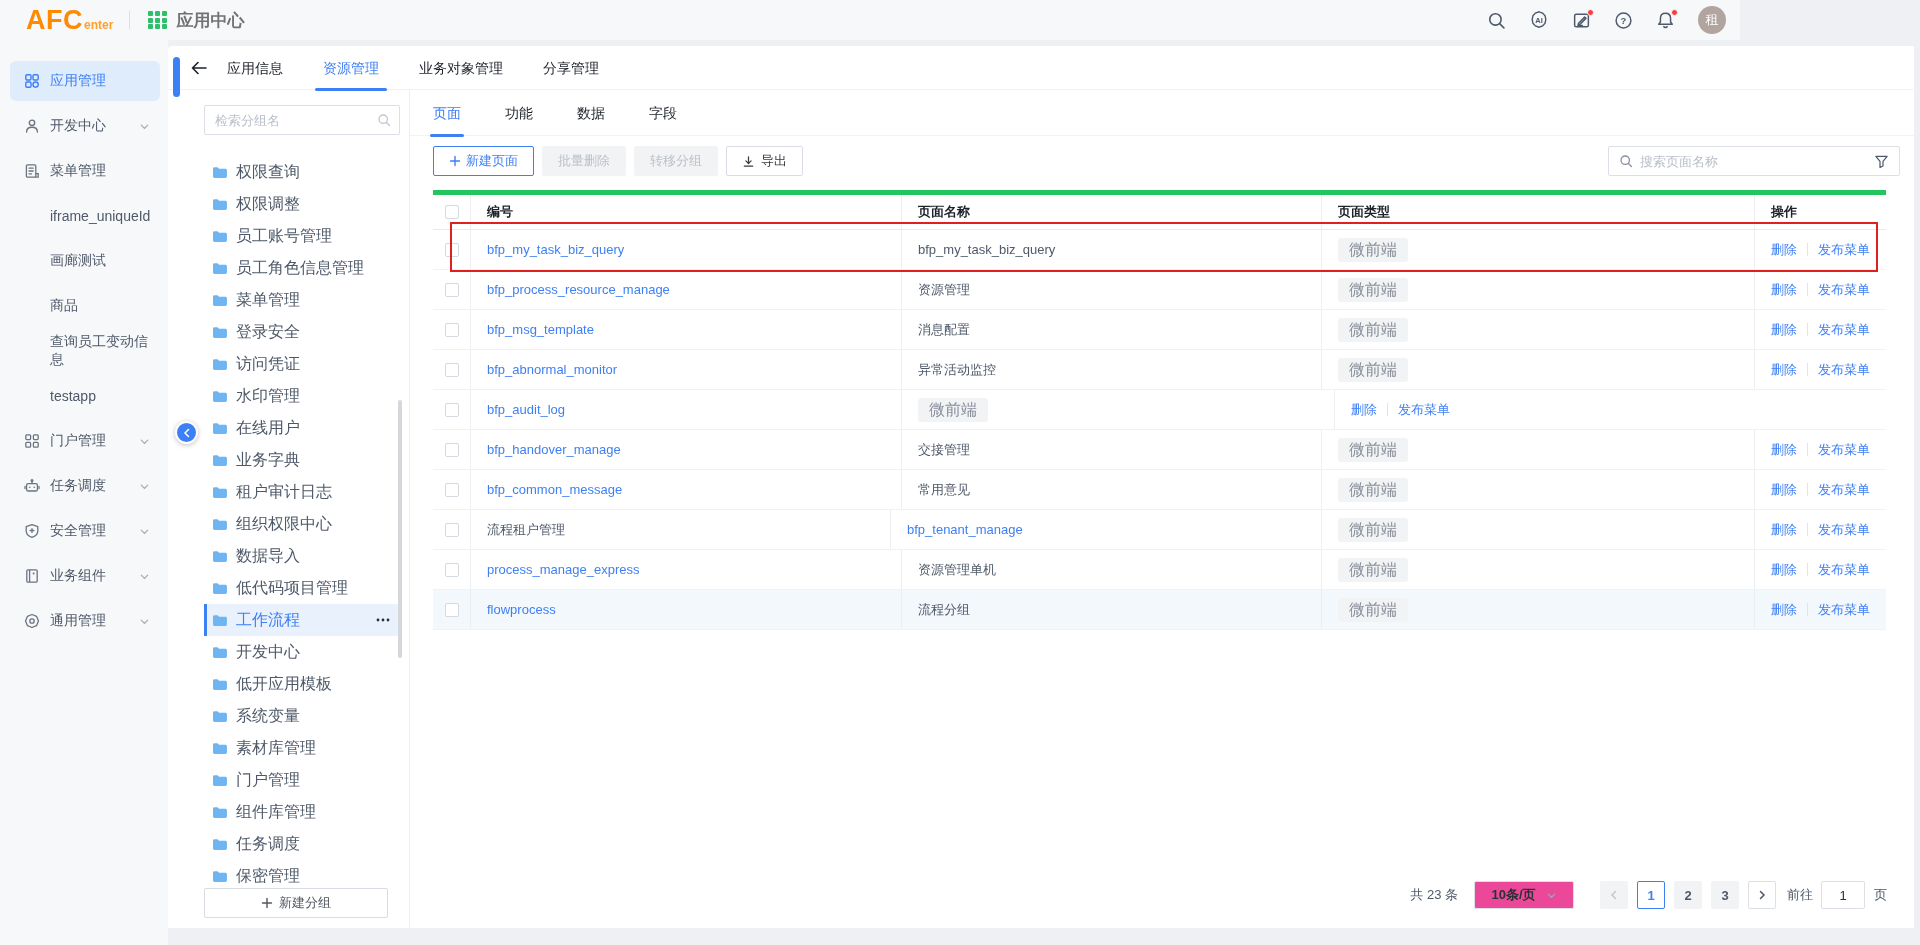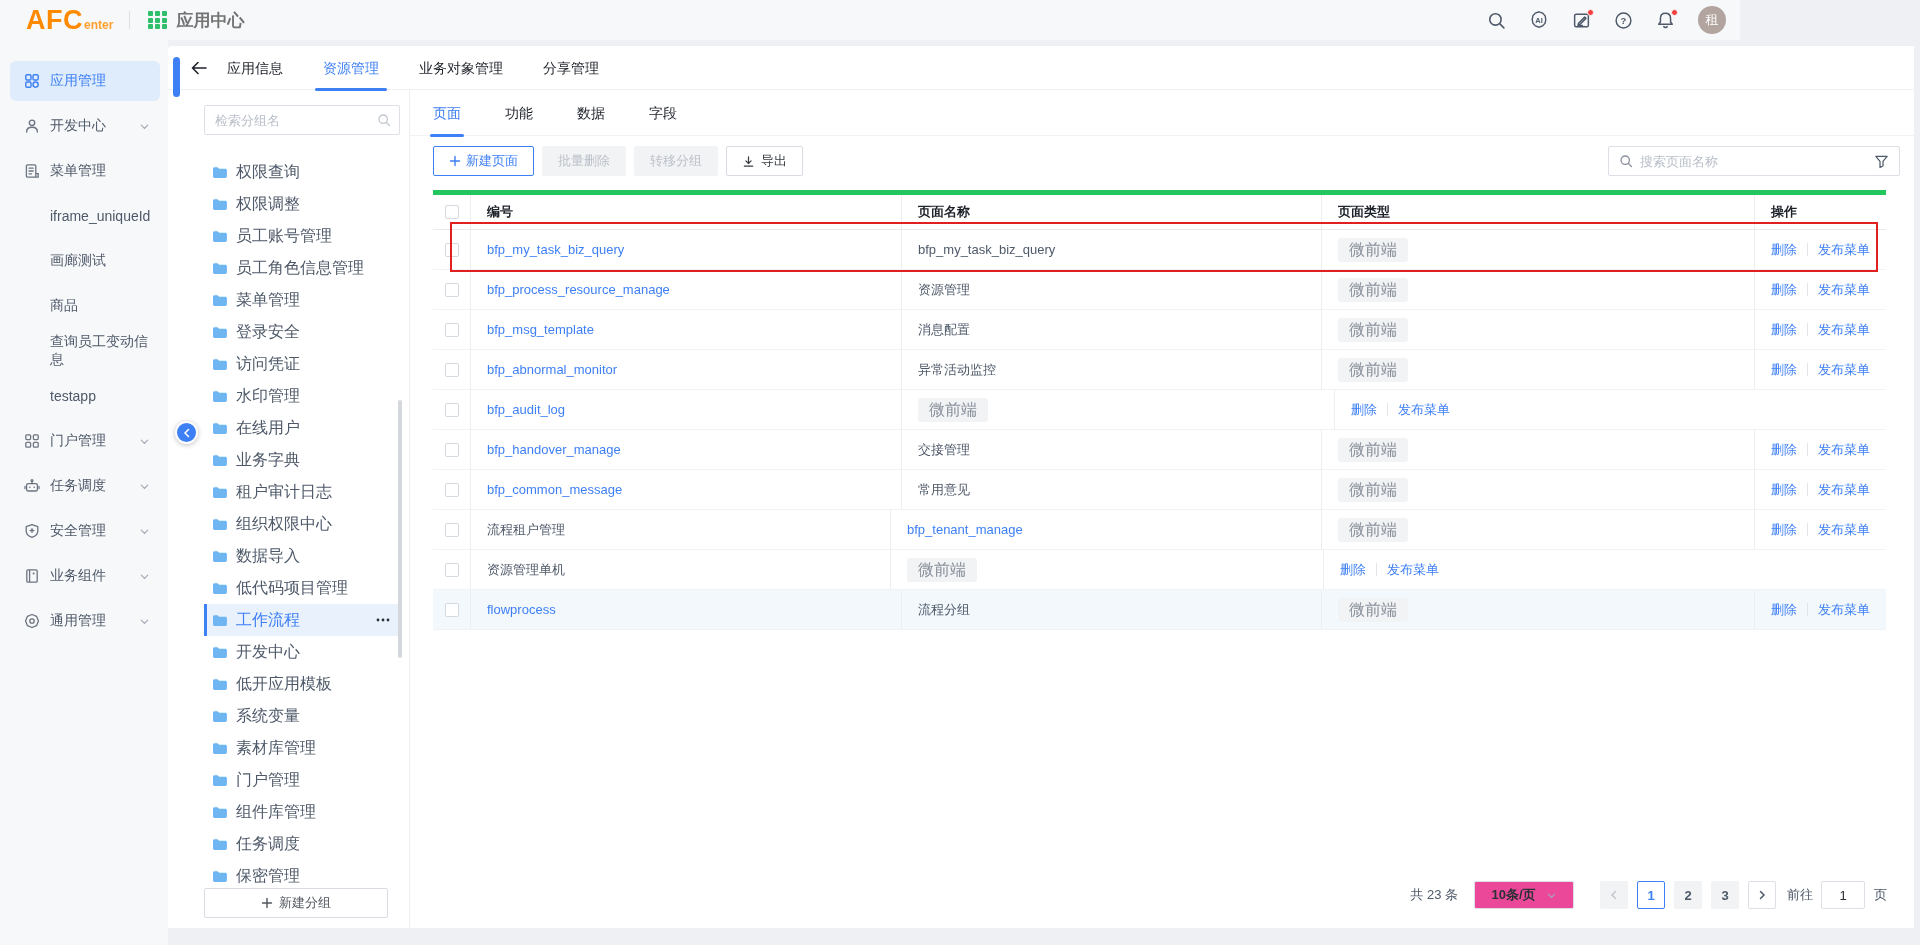--- a/index.html
+++ b/index.html
@@ -749,20 +749,23 @@
                 <span>删除</span>
                 <span class="op-div"></span>
                 <span>发布菜单</span>
               </span>
             </div>
           </div>
           <div class="t-row">
             <div class="cell c0">
               <span class="cb"></span>
             </div>
+            <div class="cell c1">
+              <span class="id-link">process_manage_express</span>
+            </div>
             <div class="cell c2">
               <span class="name">资源管理单机</span>
             </div>
             <div class="cell c3">
               <span class="badge">微前端</span>
             </div>
             <div class="cell c4">
               <span class="ops">
                 <span>删除</span>
                 <span class="op-div"></span>

